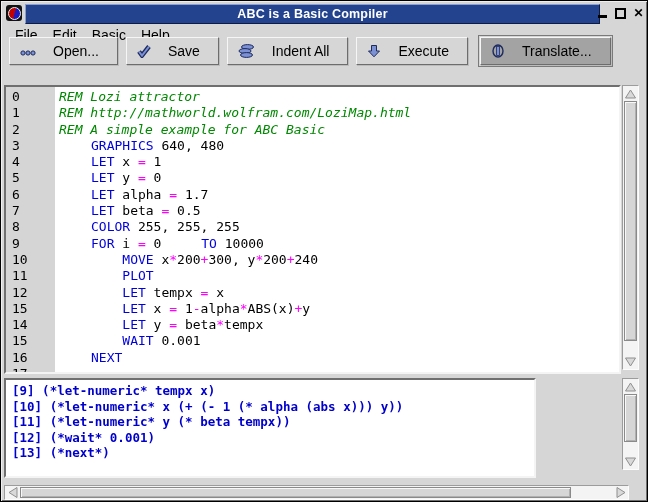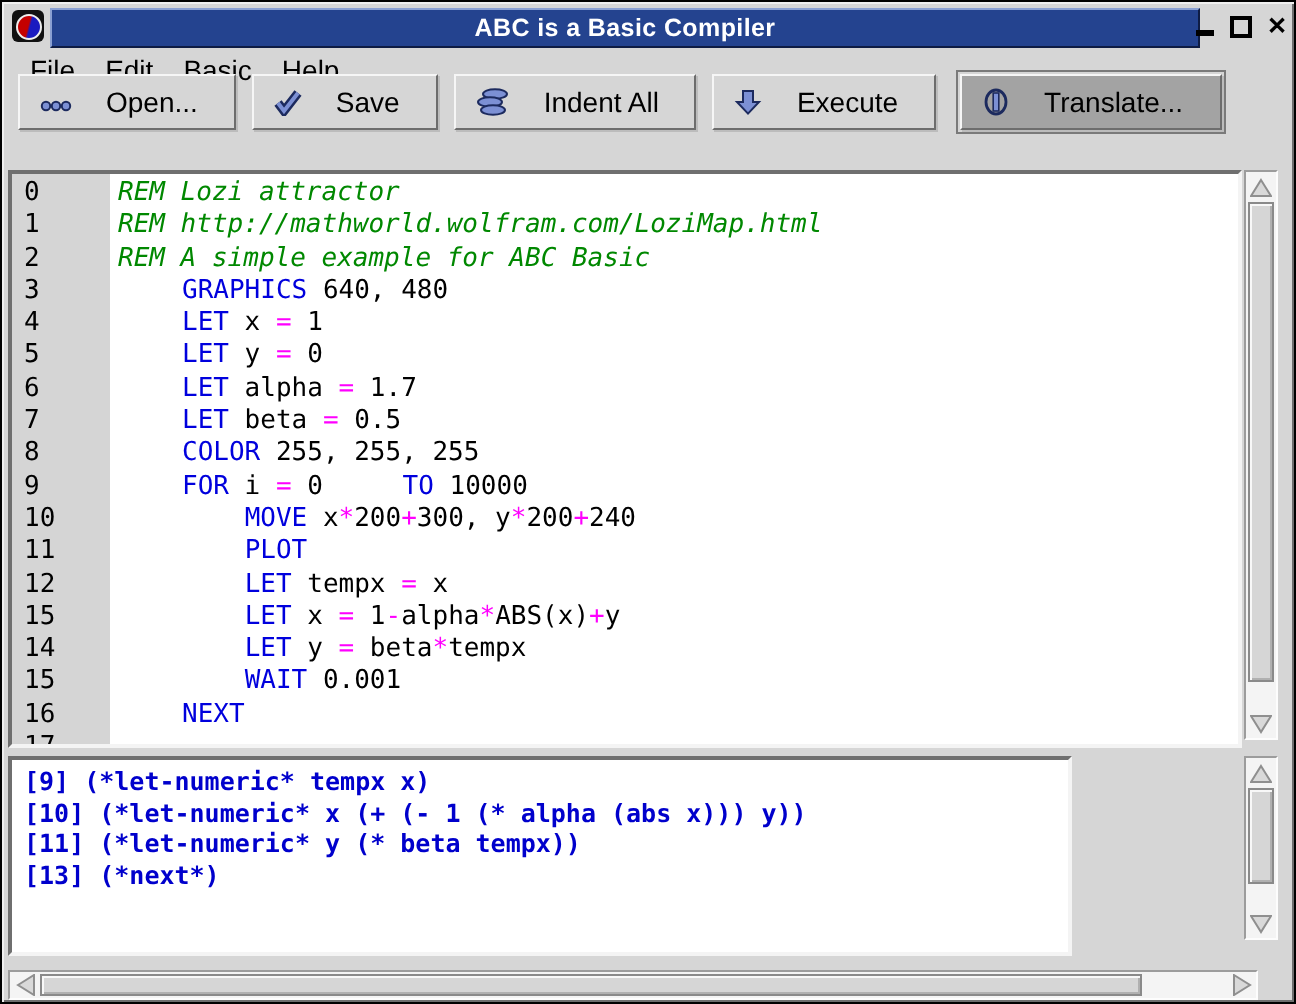--- a/index.html
+++ b/index.html
@@ -178,20 +178,21 @@
       <svg width="11" height="10">
           <polygon points="0.5,1 10.5,1 5.5,9" fill="#d9d9d9" stroke="#8f8f8f"></polygon>
         </svg>
     </div>
   </div>
 
   <div class="pane" id="output">
       <div>[9] (*let-numeric* tempx x)</div>
       <div>[10] (*let-numeric* x (+ (- 1 (* alpha (abs x))) y))</div>
       <div>[11] (*let-numeric* y (* beta tempx))</div>
+      <div>[12] (*wait* 0.001)</div>
       <div>[13] (*next*)</div>
     </div>
 
   <div class="sb sb-v" style="left:621px;top:377px;height:92px;">
     <div class="arr">
       <svg width="11" height="10">
           <polygon points="5.5,1 10.5,9 0.5,9" fill="#d9d9d9" stroke="#8f8f8f"></polygon>
         </svg>
     </div>
     <div class="track">

